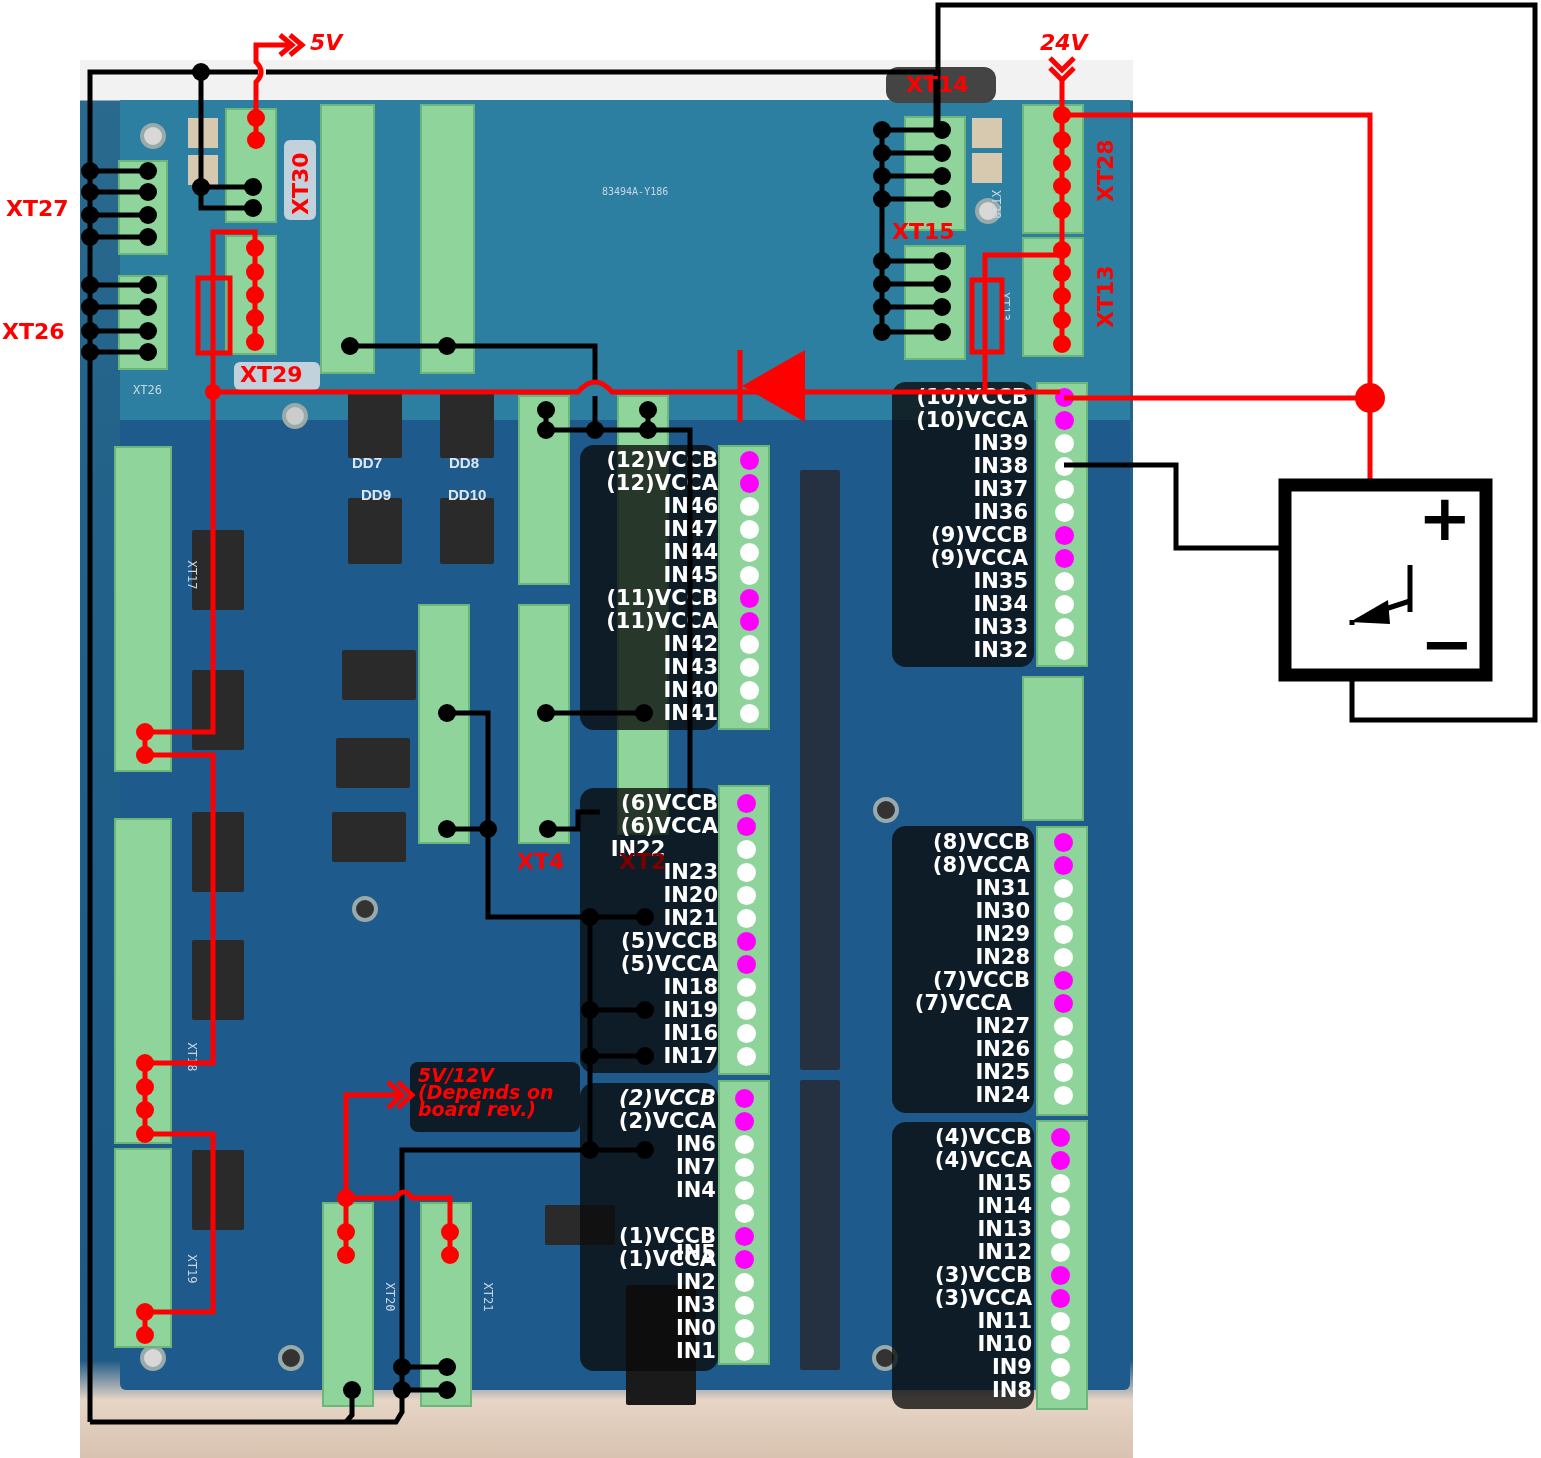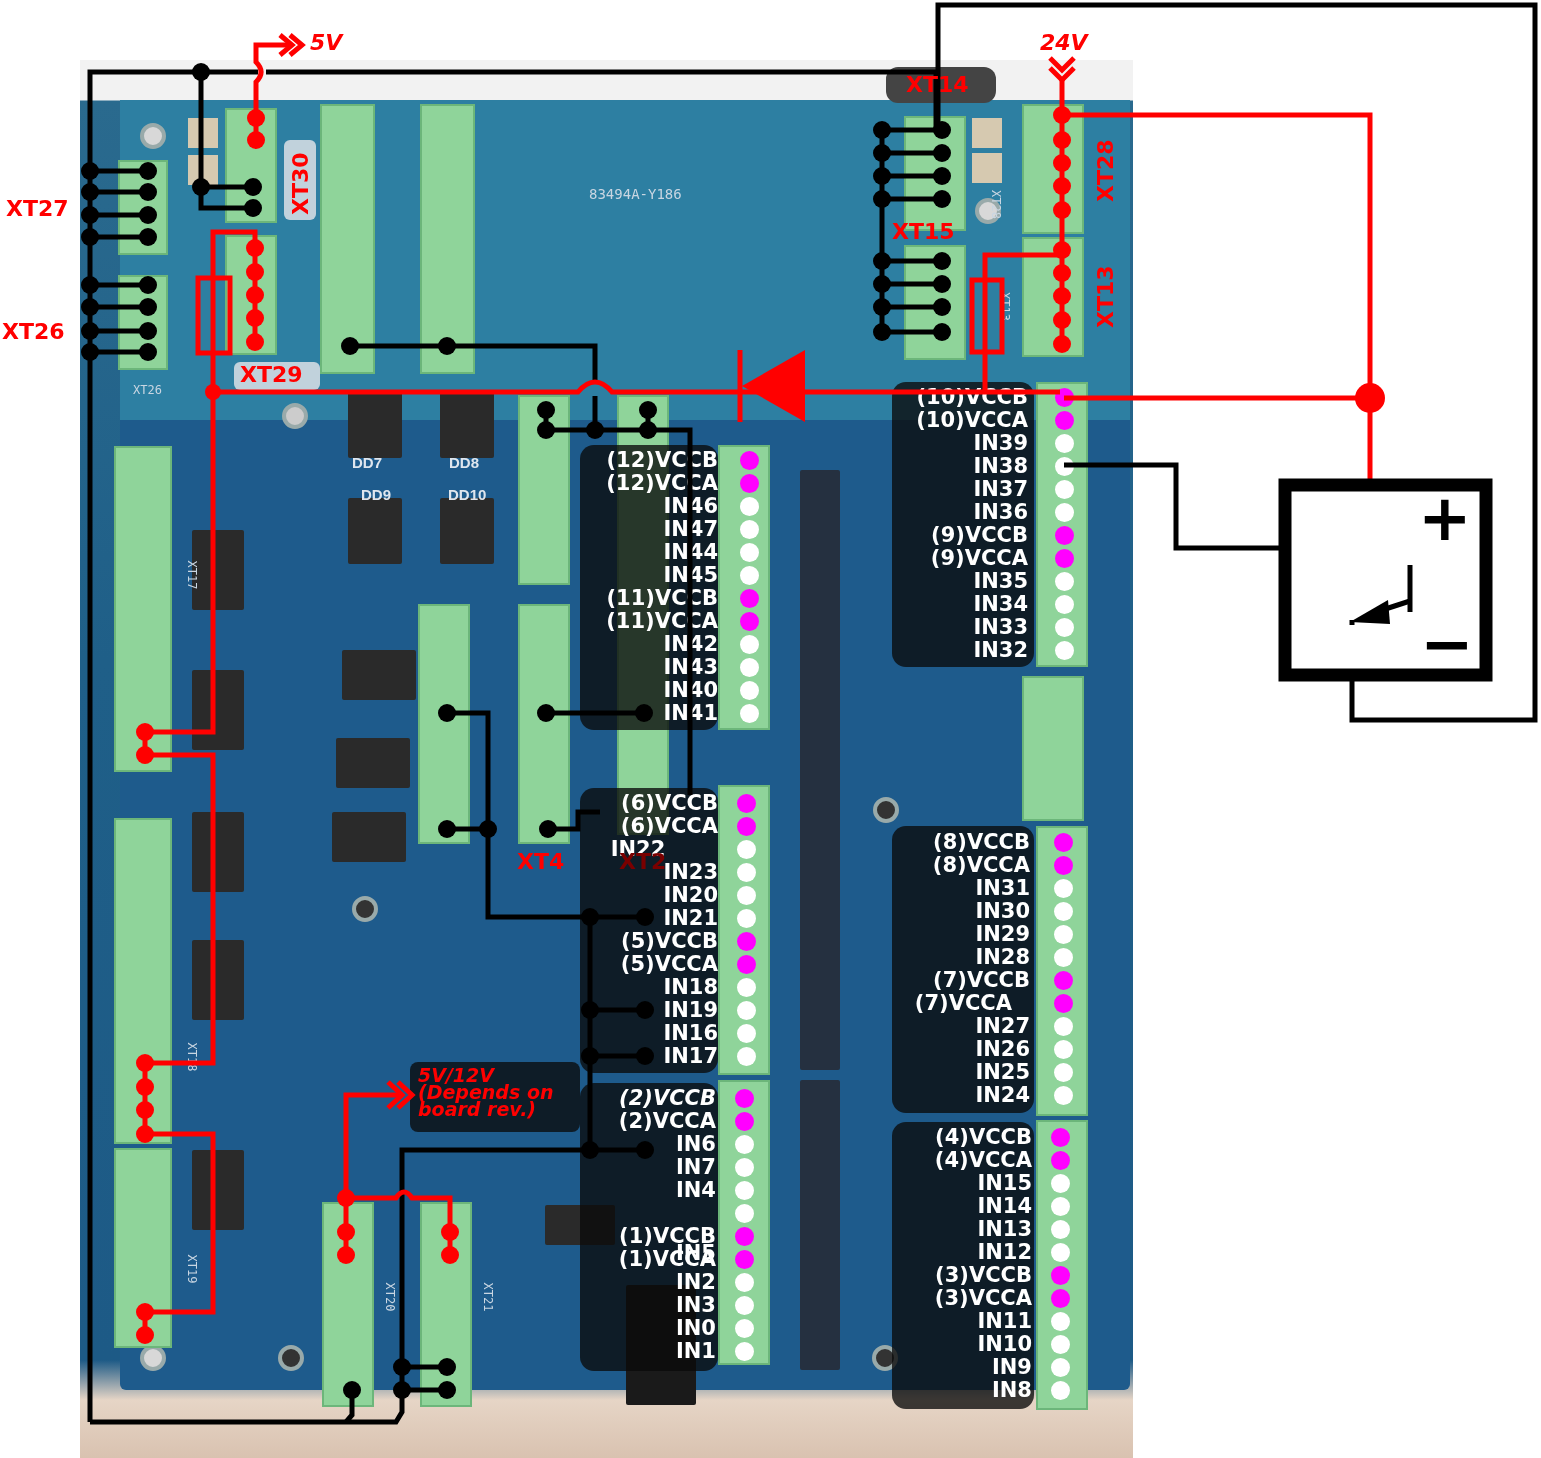--- a/index.html
+++ b/index.html
@@ -90,21 +90,21 @@
   <div class="chip" style="left:192px;top:940px;width:52px;height:80px;"></div>
   <div class="chip" style="left:192px;top:1150px;width:52px;height:80px;"></div>
   <div class="chip" style="left:800px;top:470px;width:40px;height:600px;background:#253040;"></div>
   <div class="chip" style="left:800px;top:1080px;width:40px;height:290px;background:#253040;"></div>
   <div class="chip" style="left:545px;top:1205px;width:70px;height:40px;"></div>
 
   <div class="chip-label" style="left:352px;top:454px;">DD7</div>
   <div class="chip-label" style="left:449px;top:454px;">DD8</div>
   <div class="chip-label" style="left:361px;top:486px;">DD9</div>
   <div class="chip-label" style="left:448px;top:486px;">DD10</div>
-  <div class="silk" style="left:589px;top:186px;font-size:14px;text-align:center;">83494A-Y186</div>
+  <div class="silk" style="left:602px;top:186px;font-size:10px;text-align:center;">83494A-Y186</div>
   <div class="silk vlabel" style="left:1003px;top:190px;transform:rotate(90deg);">XT28</div>
   <div class="silk vlabel" style="left:1012px;top:292px;transform:rotate(90deg);">XT13</div>
   <div class="silk" style="left:133px;top:383px;">XT26</div>
   <div class="silk" style="left:178px;top:1262px;transform:rotate(90deg);">XT19</div>
   <div class="silk" style="left:376px;top:1290px;transform:rotate(90deg);">XT20</div>
   <div class="silk" style="left:474px;top:1290px;transform:rotate(90deg);">XT21</div>
   <div class="silk" style="left:178px;top:1050px;transform:rotate(90deg);">XT18</div>
   <div class="silk" style="left:178px;top:568px;transform:rotate(90deg);">XT17</div>
 
   <div class="chip" style="left:626px;top:1285px;width:70px;height:120px;background:#1a1a1a;"></div>

